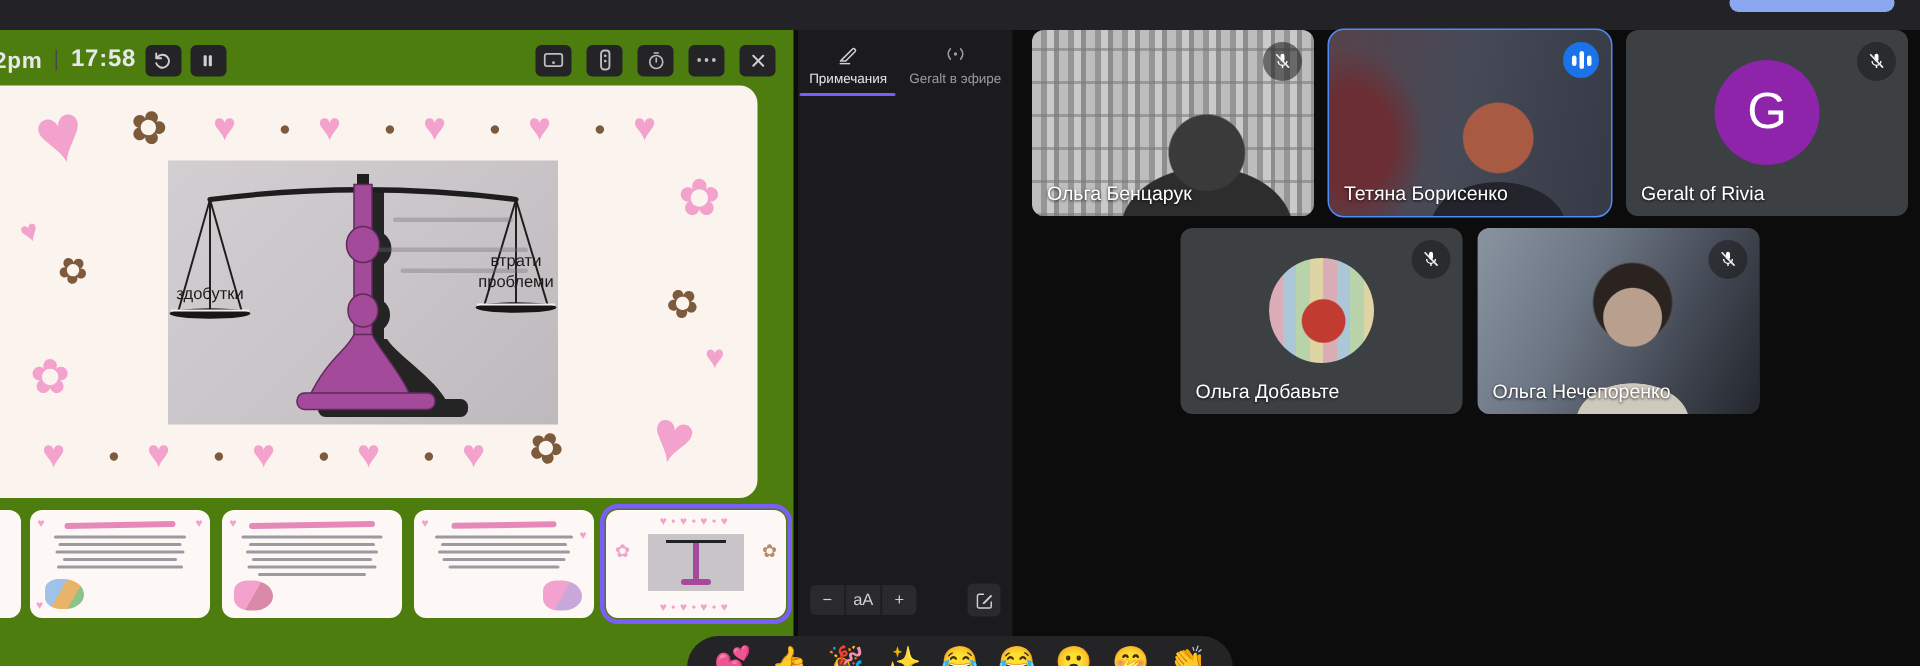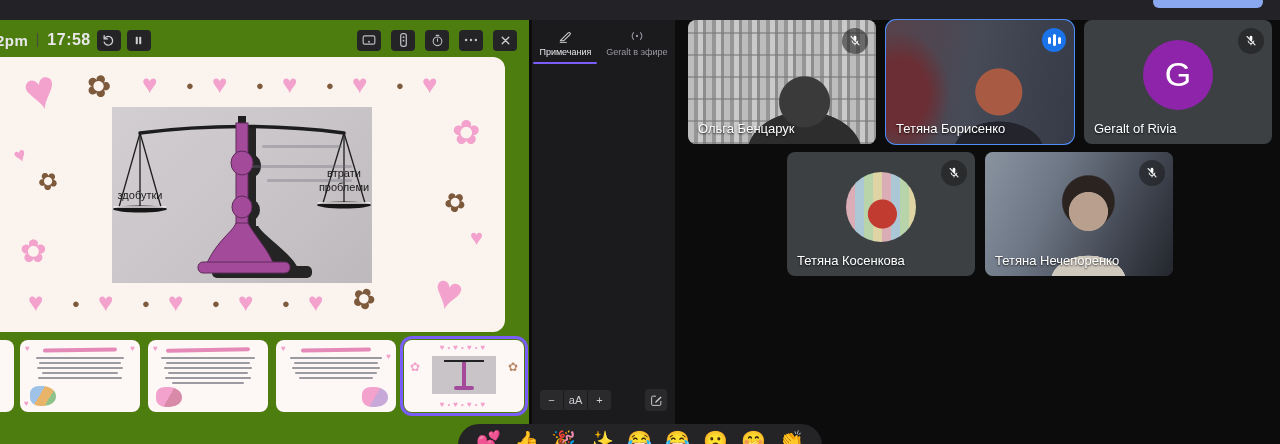--- a/index.html
+++ b/index.html
@@ -388,35 +388,35 @@
     <div class="tile">
       <div class="avatar av-photo av-olga-k"></div>
       <div class="micoff">
         <svg width="14" height="14" viewBox="0 0 24 24">
             <rect x="9.7" y="3.2" width="4.6" height="8.8" rx="2.3" fill="#fff"></rect>
             <path d="M7 11.4a5 5 0 0 0 10 0" fill="none" stroke="#fff" stroke-width="1.6"></path>
             <path d="M12 16.4v3" stroke="#fff" stroke-width="1.6"></path>
             <path d="M5.3 4.3l13.6 14.2" stroke="#e8eaed" stroke-width="2" stroke-linecap="round"></path>
           </svg>
       </div>
-      <div class="pname">Тетяна Косенкова</div>
+      <div class="pname">Ольга Добавьте</div>
     </div>
 
 
     <div class="tile">
       <div class="vid v-maria"></div>
       <div class="micoff">
         <svg width="14" height="14" viewBox="0 0 24 24">
             <rect x="9.7" y="3.2" width="4.6" height="8.8" rx="2.3" fill="#fff"></rect>
             <path d="M7 11.4a5 5 0 0 0 10 0" fill="none" stroke="#fff" stroke-width="1.6"></path>
             <path d="M12 16.4v3" stroke="#fff" stroke-width="1.6"></path>
             <path d="M5.3 4.3l13.6 14.2" stroke="#e8eaed" stroke-width="2" stroke-linecap="round"></path>
           </svg>
       </div>
-      <div class="pname">Тетяна Нечепоренко</div>
+      <div class="pname">Ольга Нечепоренко</div>
     </div>
 
   </div>
 </div>
 
 <div id="reactions">
   <span>💕</span>
   <span>👍</span>
   <span>🎉</span>
   <span>✨</span>

